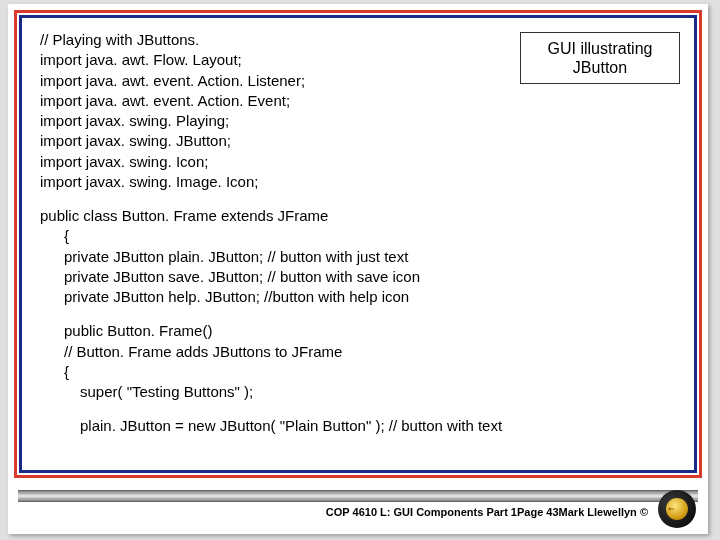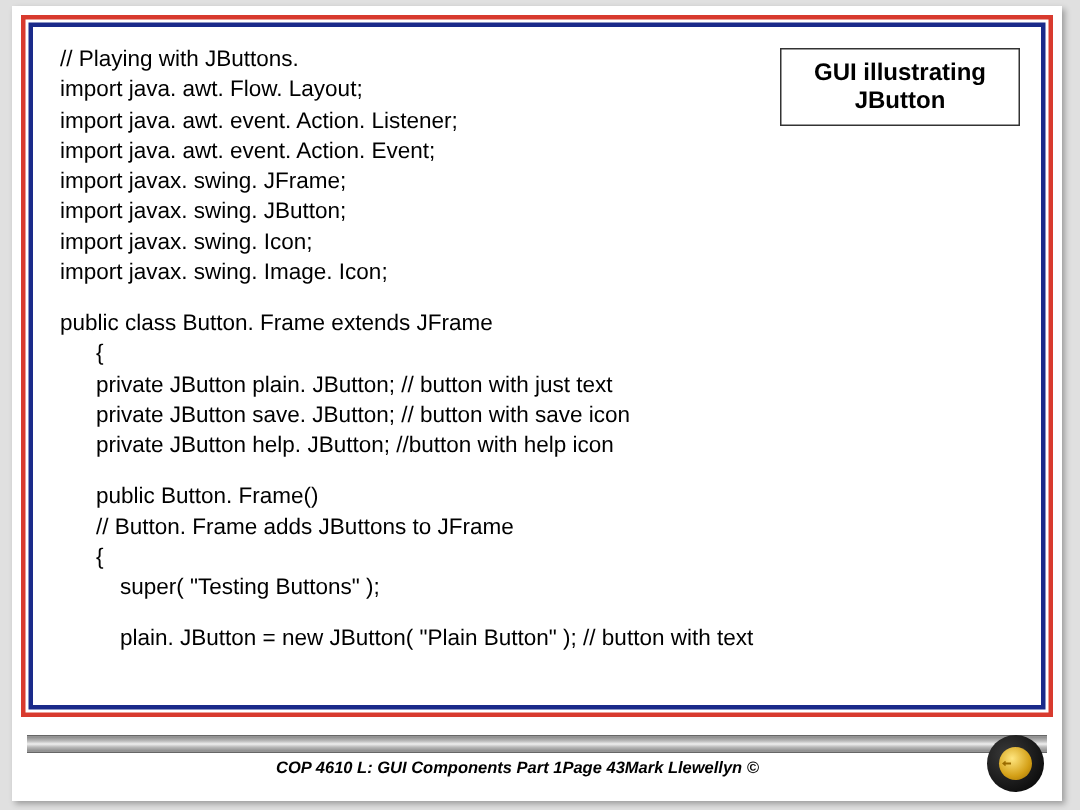--- a/index.html
+++ b/index.html
@@ -42,21 +42,21 @@
     position: absolute;
     top: 14px;
     right: 14px;
     width: 160px;
     border: 1px solid #333;
     background: #fff;
     text-align: center;
     padding: 6px 20px;
     font-family: "Comic Sans MS", cursive, sans-serif;
     font-size: 16px;
-    font-weight: bold;
+    font-weight: normal;
     line-height: 1.2;
   }
   .code {
     font-family: "Comic Sans MS", cursive, sans-serif;
     font-size: 15px;
     line-height: 1.35;
     color: #000;
   }
   .code .block { margin-bottom: 14px; }
   .code .indent1 { padding-left: 24px; }
@@ -77,25 +77,24 @@
     background: linear-gradient(to bottom, #888 0%, #bbb 30%, #eee 50%, #bbb 70%, #888 100%);
     border-top: 1px solid #666;
     border-bottom: 1px solid #666;
   }
   .footer-row {
     position: absolute;
     top: 22px;
     left: 20px;
     right: 60px;
     display: flex;
-    justify-content: center;
+    justify-content: flex-end;
     align-items: center;
     font-family: Arial, sans-serif;
     font-size: 11px;
-    font-style: italic;
     font-weight: bold;
     margin-left: 14px;
   }
   .logo {
     position: absolute;
     right: 12px;
     bottom: 6px;
     width: 38px;
     height: 38px;
     border-radius: 50%;
@@ -133,21 +132,21 @@
         <div>GUI illustrating</div>
         <div>JButton</div>
       </div>
 
       <div class="code">
         <div class="block">
           <div>// Playing with JButtons.</div>
           <div>import java. awt. Flow. Layout;</div>
           <div>import java. awt. event. Action. Listener;</div>
           <div>import java. awt. event. Action. Event;</div>
-          <div>import javax. swing. JFrame;</div>
+          <div>import javax. swing. Playing;</div>
           <div>import javax. swing. JButton;</div>
           <div>import javax. swing. Icon;</div>
           <div>import javax. swing. Image. Icon;</div>
         </div>
 
         <div class="block">
           <div>public class Button. Frame extends JFrame</div>
           <div class="indent1">{</div>
           <div class="indent1">private JButton plain. JButton; // button with just text</div>
           <div class="indent1">private JButton save. JButton; // button with save icon</div>

